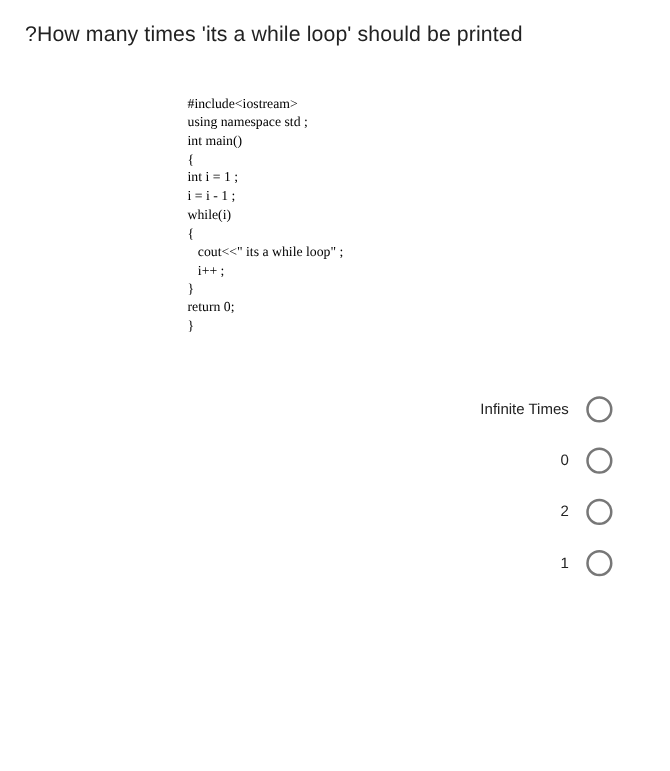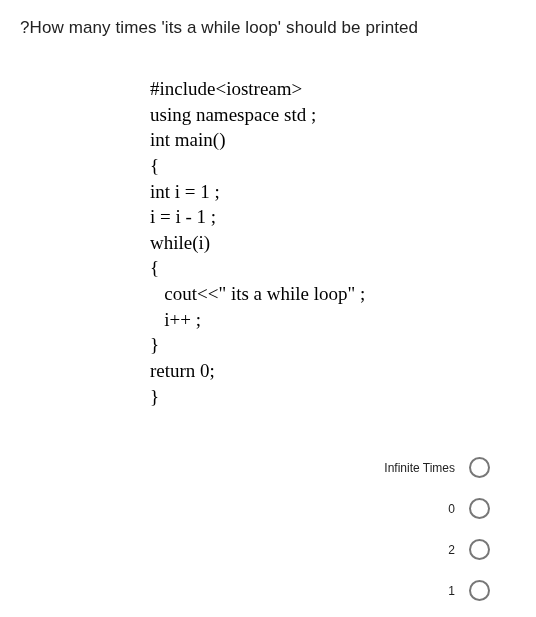--- a/index.html
+++ b/index.html
@@ -16,21 +16,21 @@
     padding: 18px 20px;
   }
   .question {
     font-size: 17px;
     color: #222;
     letter-spacing: 0.1px;
     margin-bottom: 38px;
   }
   .code-block {
     font-family: "Times New Roman", Times, serif;
-    font-size: 19px;
+    font-size: 11px;
     color: #000;
     line-height: 1.35;
     margin-left: 130px;
     white-space: pre;
   }
   .options {
     margin-top: 48px;
     display: flex;
     flex-direction: column;
     align-items: flex-end;

